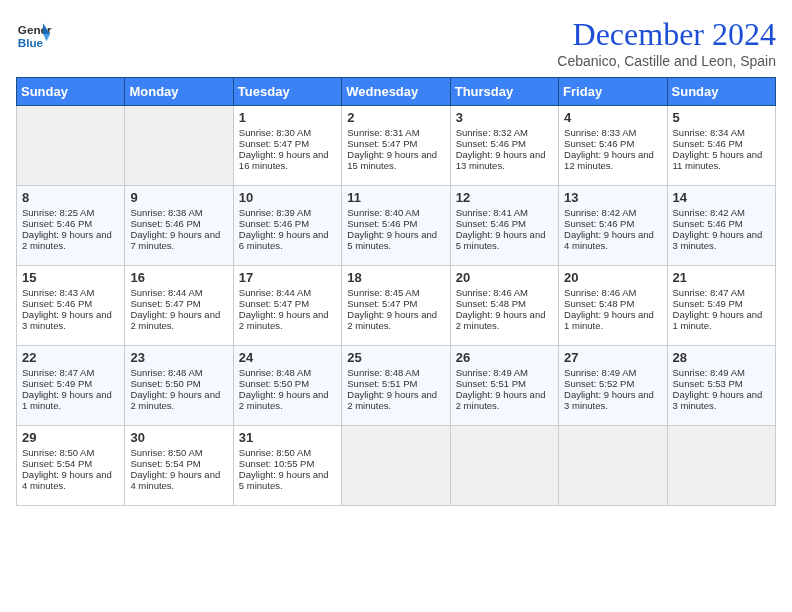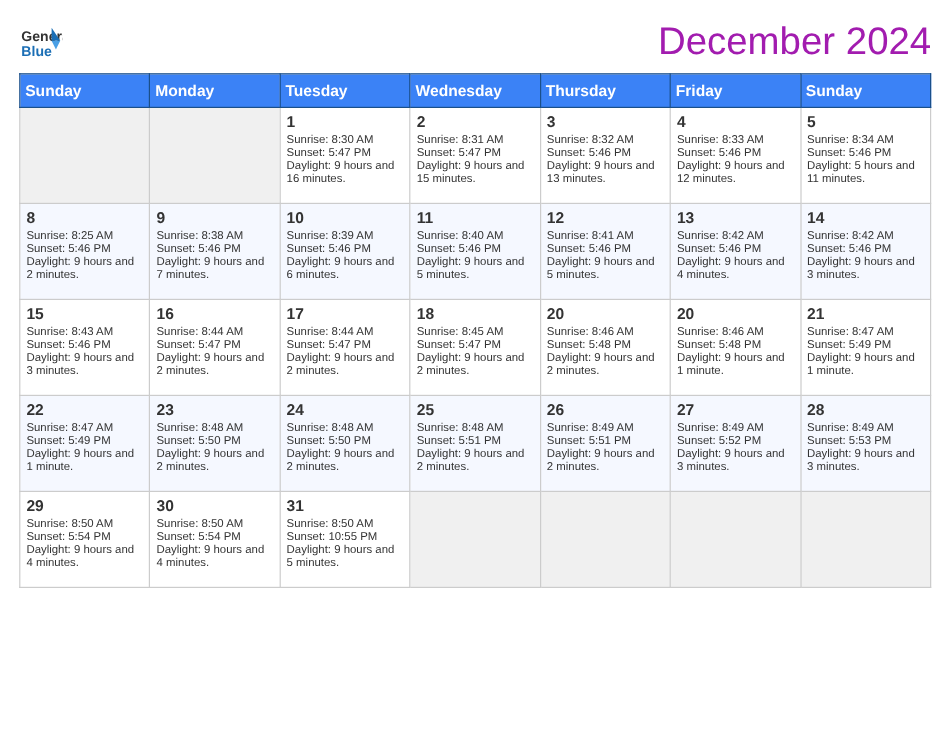--- a/index.html
+++ b/index.html
@@ -24,21 +24,22 @@
     .logo-icon {
       width: 36px;
       height: 36px;
     }
     .title-area {
       text-align: right;
     }
     .month-title {
       font-size: 32px;
       font-weight: normal;
-      color: #a21caf;
+      color: #1d4ed8;
+      font-family: Liberation Serif, serif;
     }
     .location-title {
       font-size: 14px;
       color: #555;
     }
     table {
       width: 100%;
       border-collapse: collapse;
       table-layout: fixed;
     }
@@ -80,20 +81,21 @@
   <div class="logo">
     <svg class="logo-icon" viewBox="0 0 40 40" xmlns="http://www.w3.org/2000/svg">
       <text x="2" y="20" font-size="13" font-weight="bold" fill="#333">General</text>
       <text x="2" y="34" font-size="13" font-weight="bold" fill="#1a6eb5">Blue</text>
       <polygon points="30,8 38,20 30,20" fill="#1a6eb5"></polygon>
       <polygon points="30,20 38,20 34,28" fill="#4aa0e6"></polygon>
     </svg>
   </div>
   <div class="title-area">
     <div class="month-title">December 2024</div>
+    <div class="location-title">Cebanico, Castille and Leon, Spain</div>
   </div>
 </div>
 
 <table>
   <thead>
     <tr>
     <th>Sunday</th>
         <th>Monday</th>
         <th>Tuesday</th>
         <th>Wednesday</th>

